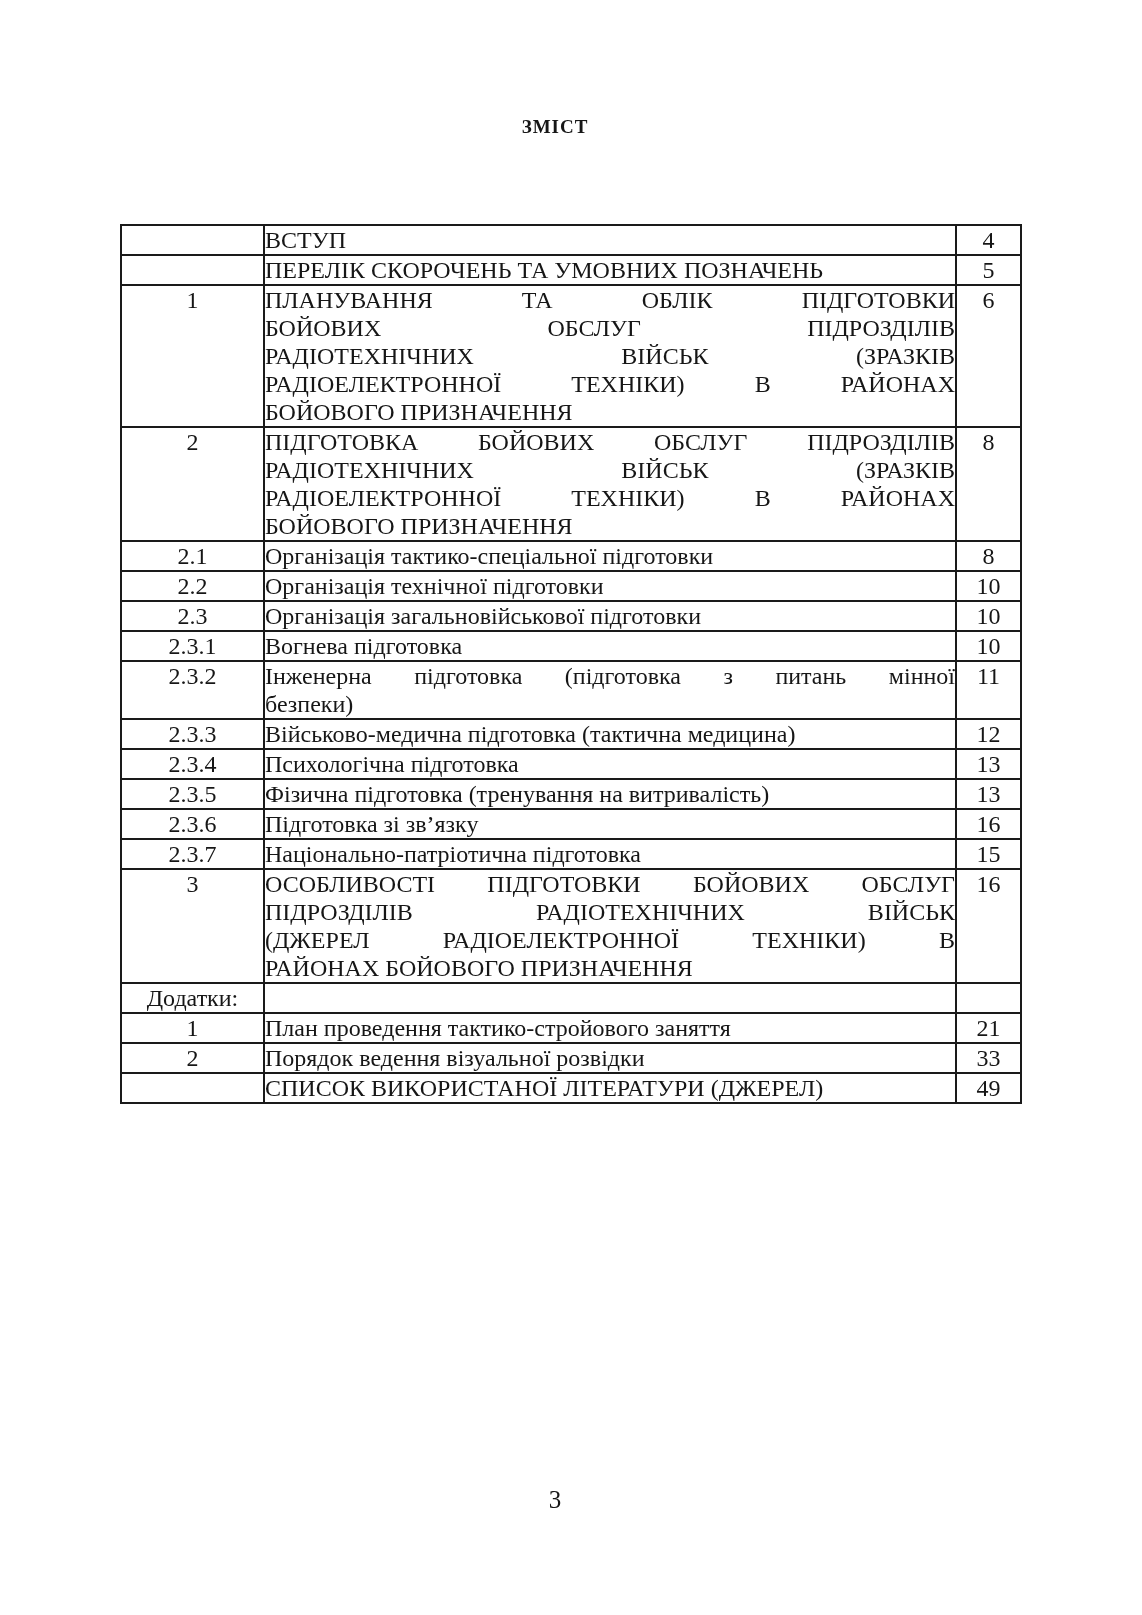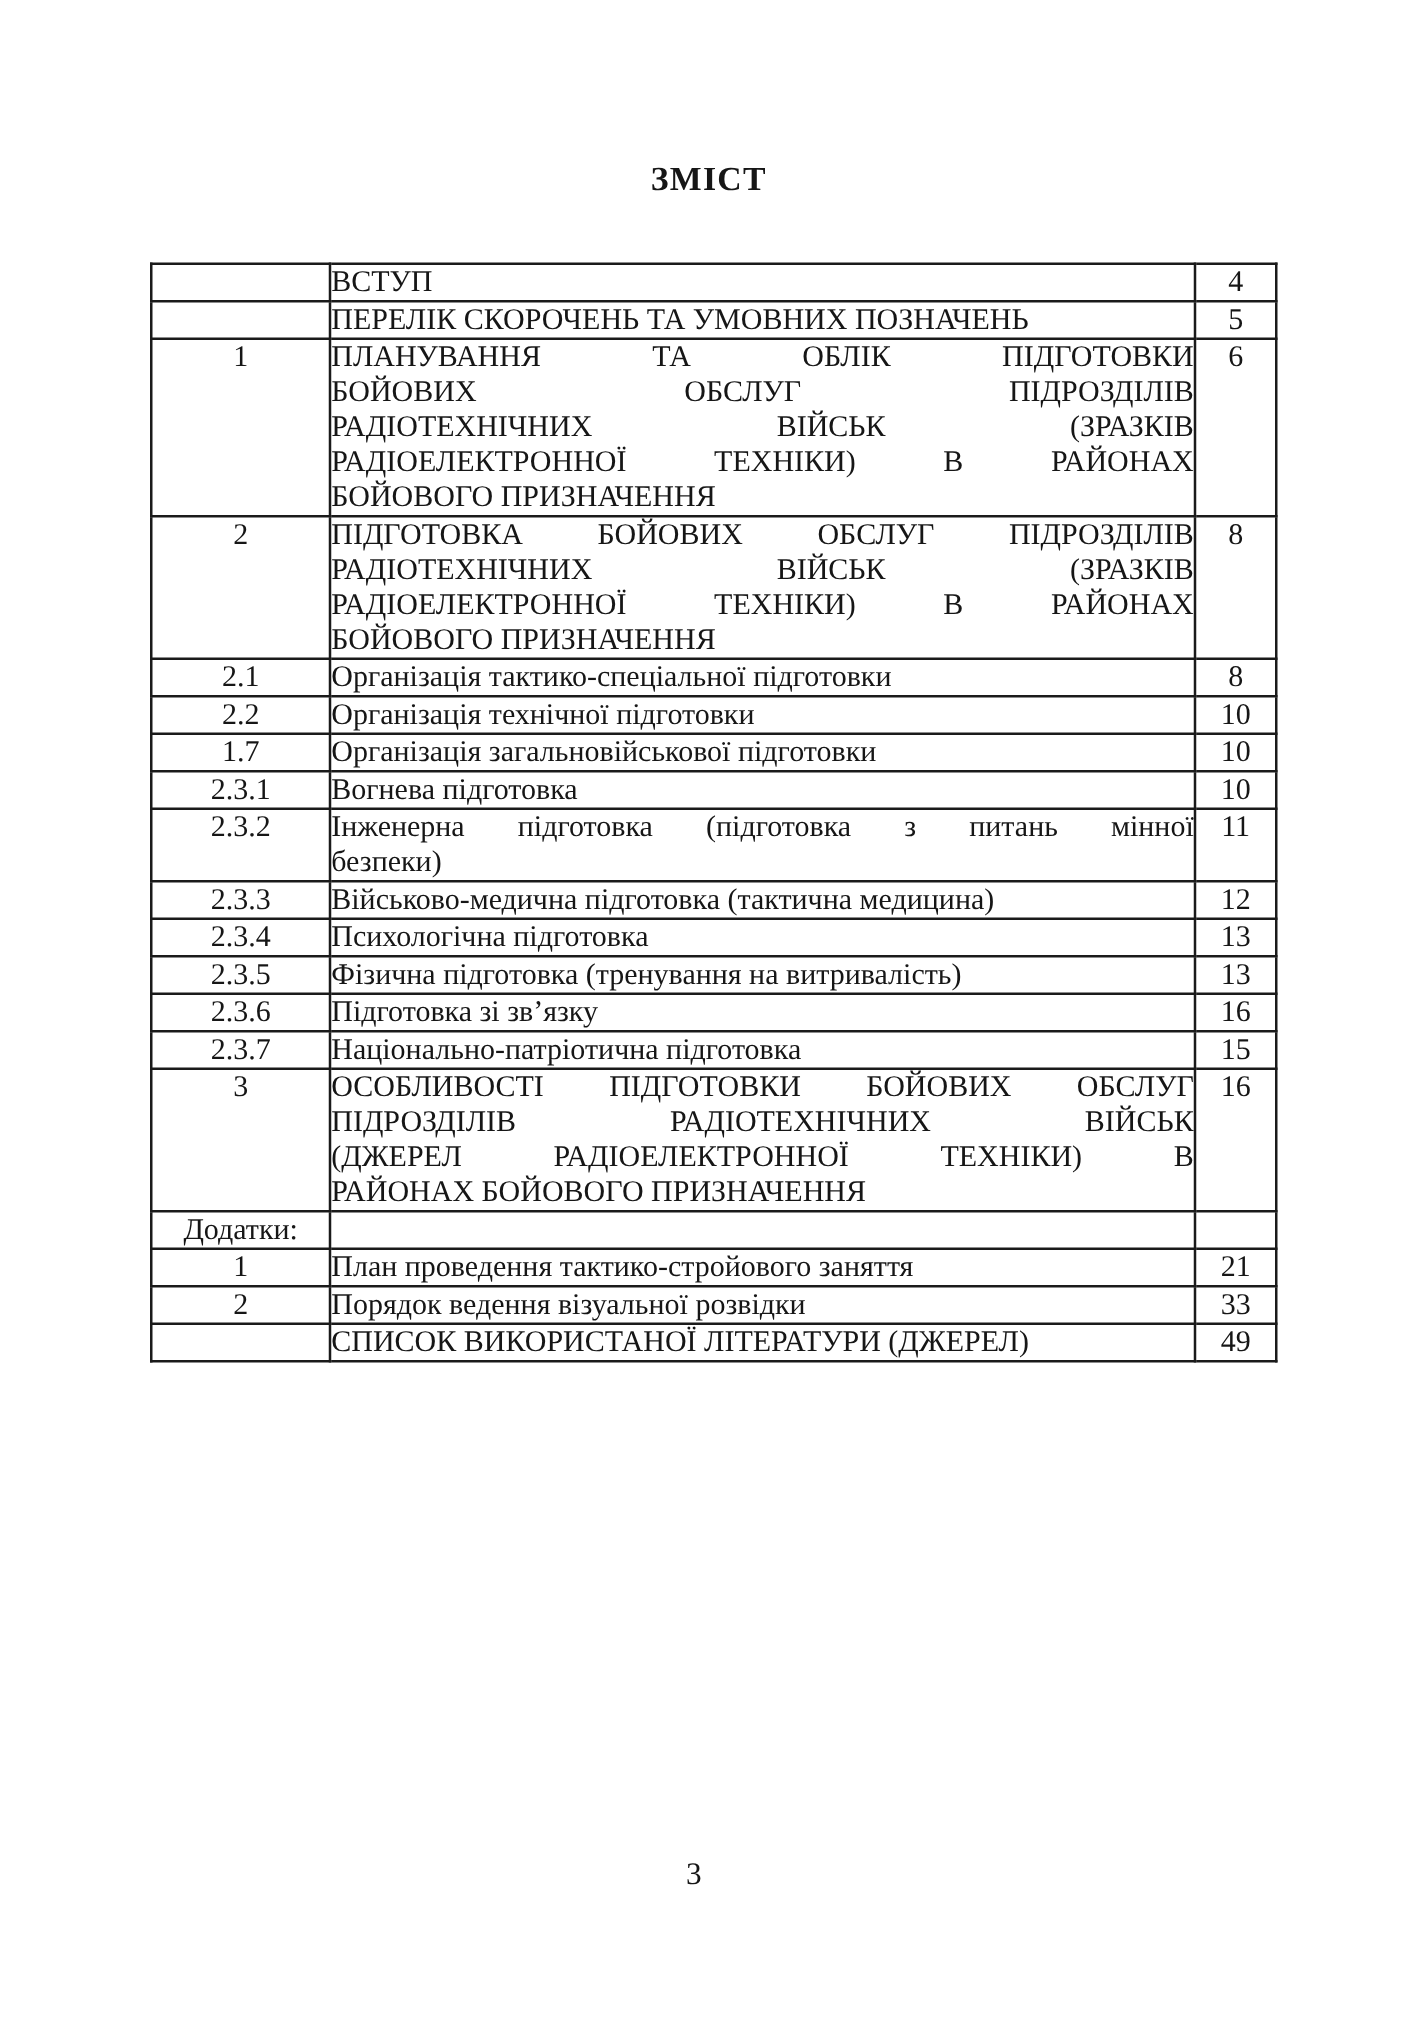--- a/index.html
+++ b/index.html
@@ -19,29 +19,29 @@
     width: 1142px;
     height: 1615px;
     background: #ffffff;
     overflow: hidden;
   }
   .doc-title {
     position: absolute;
     top: 116px;
     left: 0;
     width: 1110px;
-    margin: 12px;
-    text-align: center;
-    font-size: 27px;
+    margin: 0;
+    text-align: center;
+    font-size: 19px;
     font-weight: bold;
     letter-spacing: 1px;
   }
   table.toc {
     position: absolute;
-    top: 210px;
+    top: 224px;
     left: 120px;
     width: 900px;
     border-collapse: collapse;
     table-layout: fixed;
     border-radius: 28px;
   }
   table.toc td {
     border: 2px solid #1a1a1a;
     vertical-align: top;
     font-size: 24px;
@@ -142,21 +142,21 @@
           <td class="pg">8</td>
         </tr>
         <tr>
           <td class="num">2.2</td>
           <td class="title">
             <div class="lline">Організація технічної підготовки</div>
           </td>
           <td class="pg">10</td>
         </tr>
         <tr>
-          <td class="num">1.7</td>
+          <td class="num">2.3</td>
           <td class="title">
             <div class="lline">Організація загальновійськової підготовки</div>
           </td>
           <td class="pg">10</td>
         </tr>
         <tr>
           <td class="num">2.3.1</td>
           <td class="title">
             <div class="lline">Вогнева підготовка</div>
           </td>

